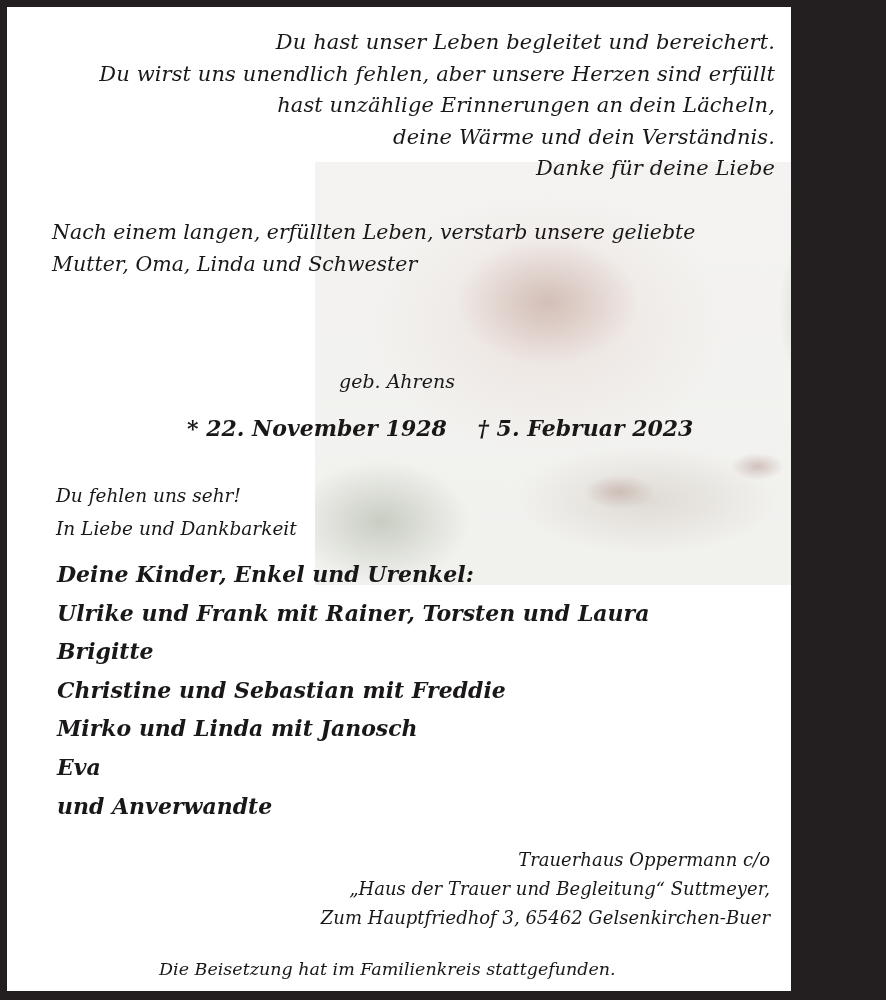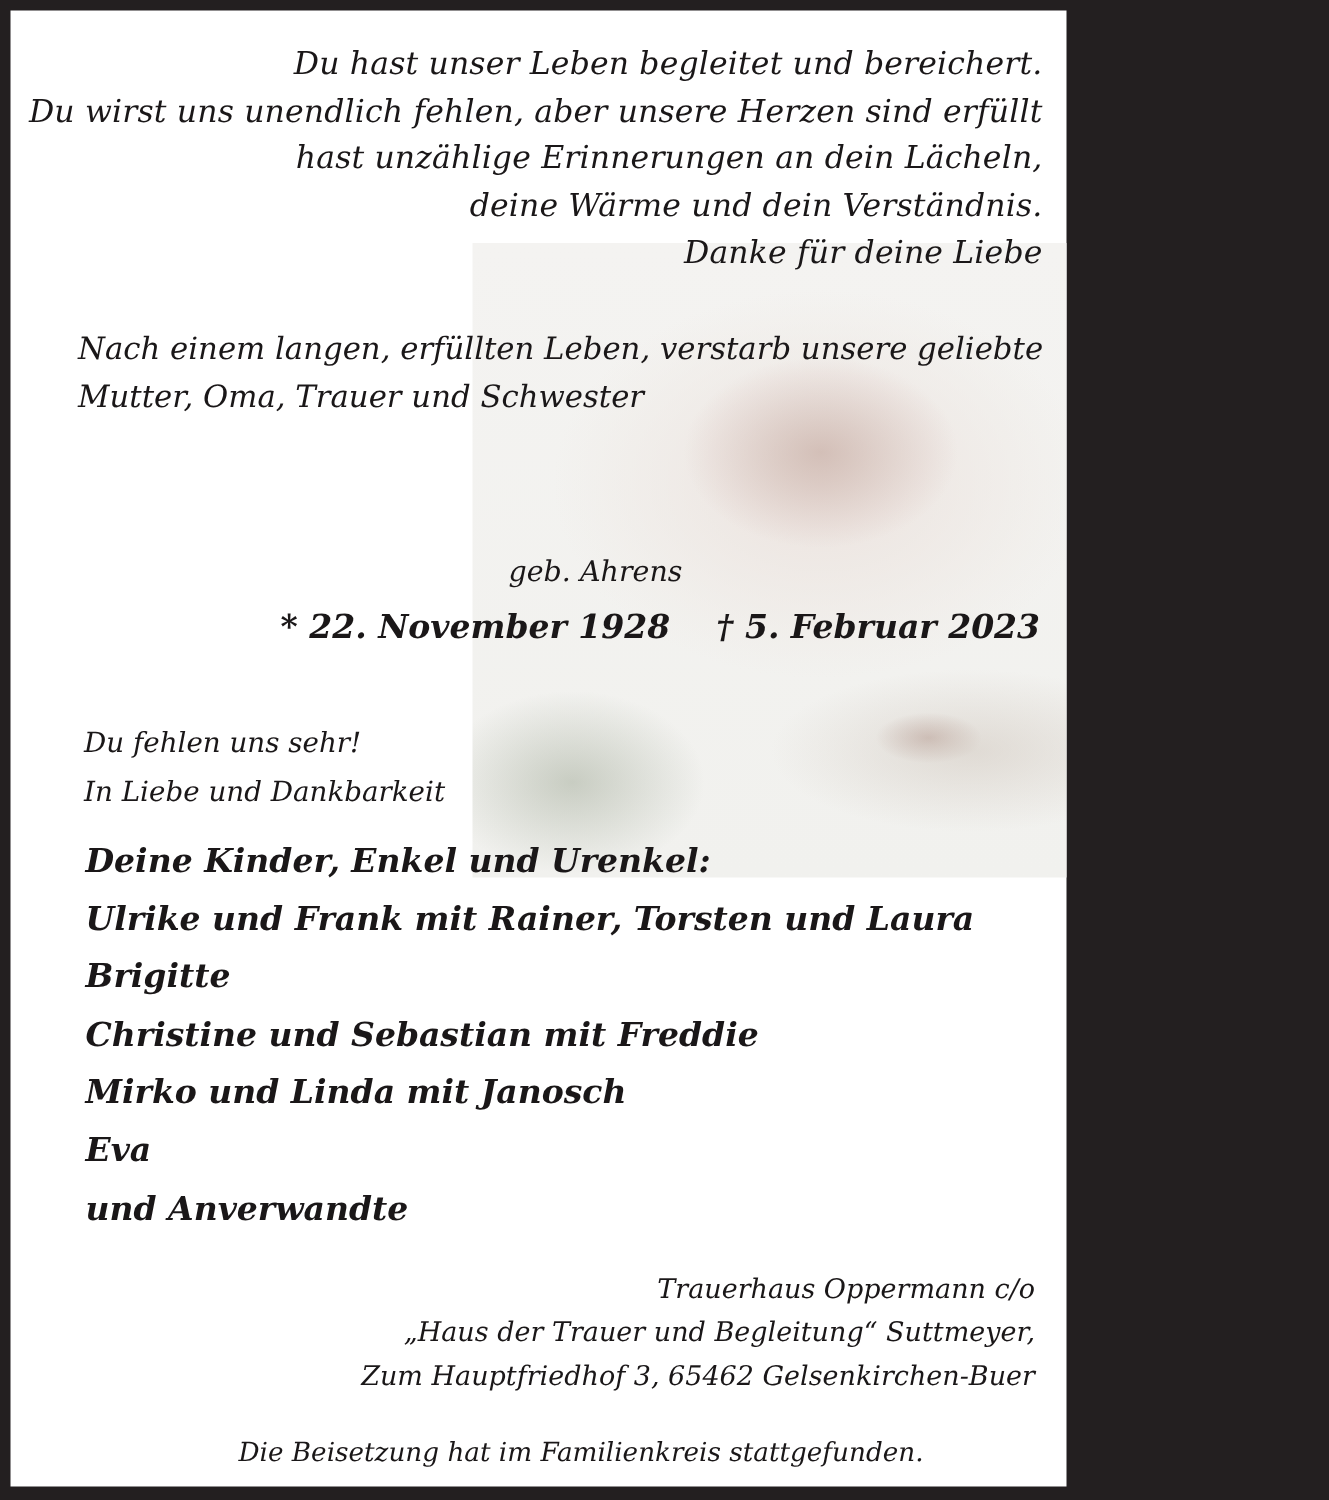--- a/index.html
+++ b/index.html
@@ -3,21 +3,21 @@
 <meta charset="utf-8">
 <style>
   html, body { margin: 0; padding: 0; }
   body {
     width: 886px; height: 1000px; overflow: hidden;
     background: #231f20;
     font-family: "DejaVu Serif", serif;
     color: #1a1718;
   }
   .frame {
-    position: absolute; left: 7px; top: 7px; width: 704px; height: 984px;
+    position: absolute; left: 7px; top: 7px; width: 784px; height: 984px;
     background: #ffffff; overflow: hidden;
   }
   .rose {
     position: absolute; left: 308px; top: 155px; width: 553px; height: 423px;
     background:
       radial-gradient(ellipse 22% 20% at 42% 33%, rgba(190,160,150,0.55), rgba(220,200,195,0.25) 60%, transparent 75%),
       radial-gradient(ellipse 38% 36% at 42% 38%, rgba(235,225,220,0.9), rgba(240,236,232,0.4) 70%, transparent 85%),
       radial-gradient(ellipse 14% 30% at 95% 35%, rgba(140,150,135,0.55), transparent 80%),
       radial-gradient(ellipse 20% 18% at 12% 85%, rgba(150,160,140,0.45), transparent 80%),
       radial-gradient(ellipse 30% 16% at 60% 80%, rgba(205,195,185,0.5), transparent 80%),
@@ -38,21 +38,21 @@
   .name {
     position: absolute; left: 0; width: 856px; top: 300px;
     text-align: center; font-size: 38px; font-style: italic;
     font-weight: normal; letter-spacing: 0.3px;
   }
   .nee {
     position: absolute; left: 332px; top: 363px;
     font-size: 19px; font-weight: normal; font-style: italic;
   }
   .dates {
-    position: absolute; left: 180px; top: 398px;
+    position: absolute; left: 180px; top: 408px;
     font-size: 22px; font-weight: bold; font-style: italic; white-space: pre;
   }
   .miss {
     position: absolute; left: 49px; top: 472px;
     font-size: 18.5px; line-height: 33px; font-style: italic;
   }
   .family {
     position: absolute; left: 50px; top: 548px;
     font-size: 22px; line-height: 38.6px; font-weight: bold; font-style: italic;
   }
@@ -76,21 +76,21 @@
   <div class="poem">
     <div>Du hast unser Leben begleitet und bereichert.</div>
     <div>Du wirst uns unendlich fehlen, aber unsere Herzen sind erfüllt</div>
     <div>hast unzählige Erinnerungen an dein Lächeln,</div>
     <div>deine Wärme und dein Verständnis.</div>
     <div>Danke für deine Liebe</div>
   </div>
 
   <div class="intro">
     <div>Nach einem langen, erfüllten Leben, verstarb unsere geliebte</div>
-    <div>Mutter, Oma, Trauer und Schwester</div>
+    <div>Mutter, Oma, Linda und Schwester</div>
   </div>
 
   <div class="nee">geb. Ahrens</div>
 
   <div class="dates"><span>* 22. November 1928</span><span>    </span><span>† 5. Februar 2023</span></div>
 
   <div class="miss">
     <div>Du fehlen uns sehr!</div>
     <div>In Liebe und Dankbarkeit</div>
   </div>

